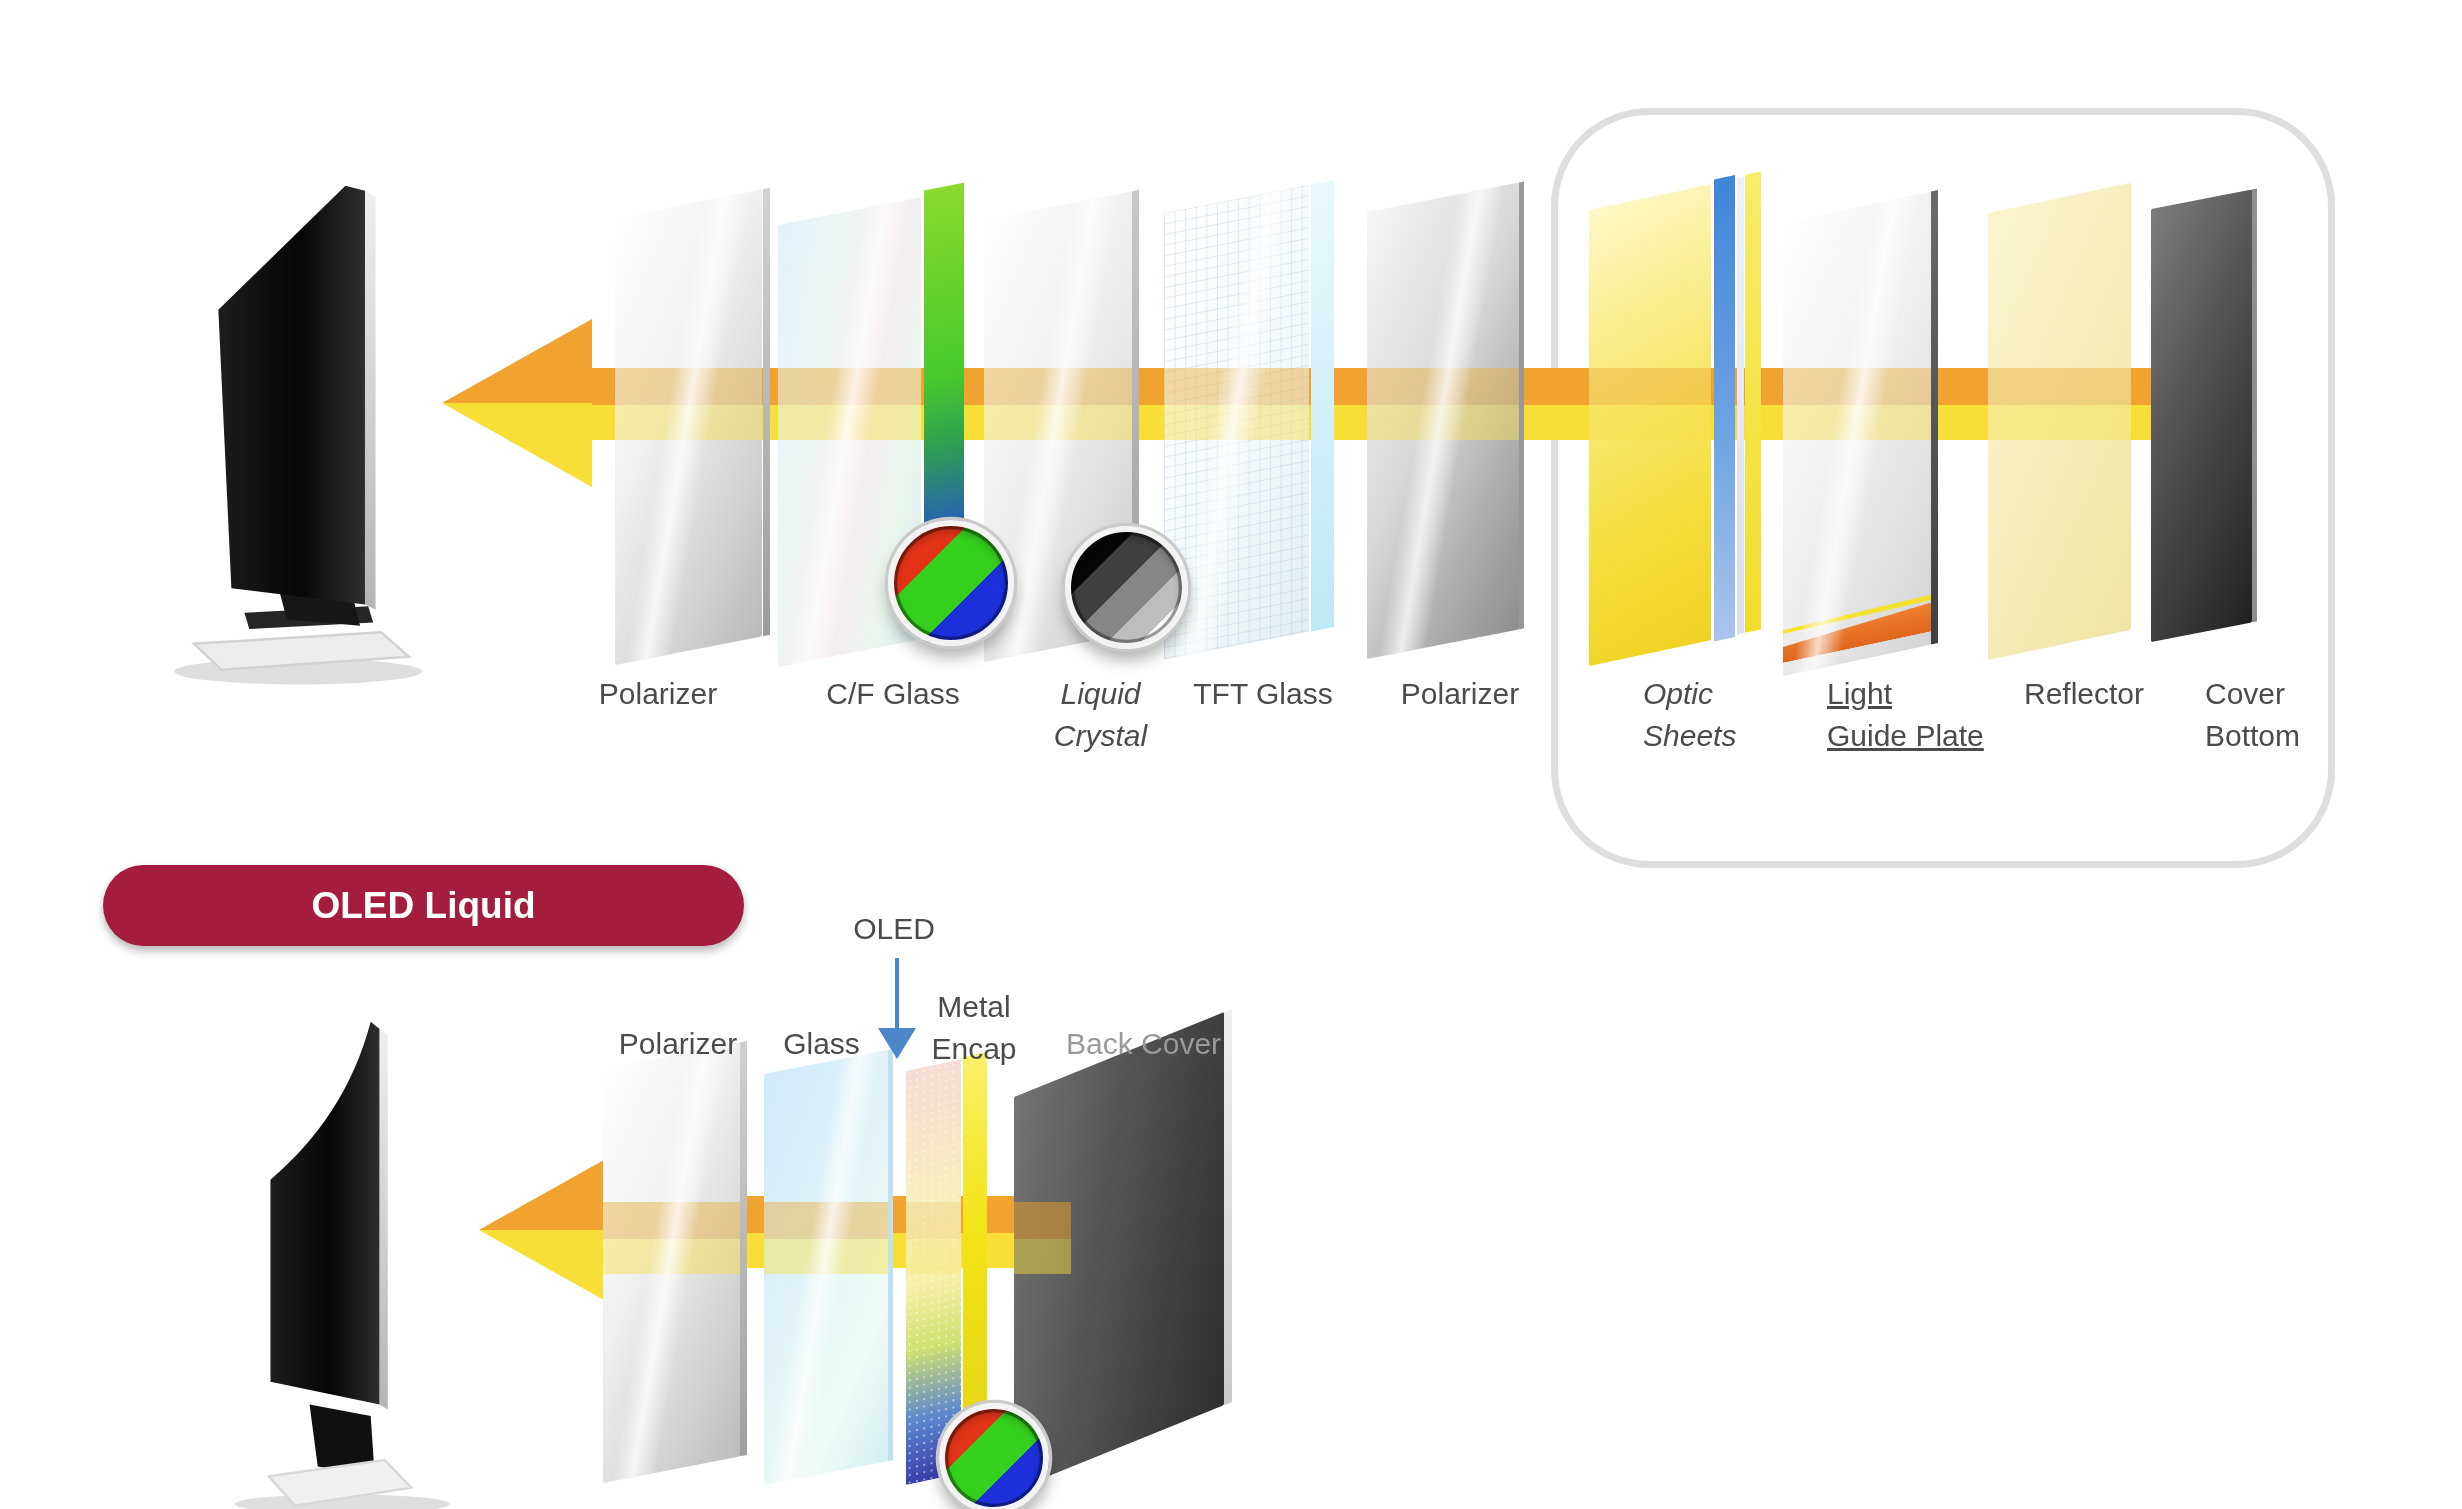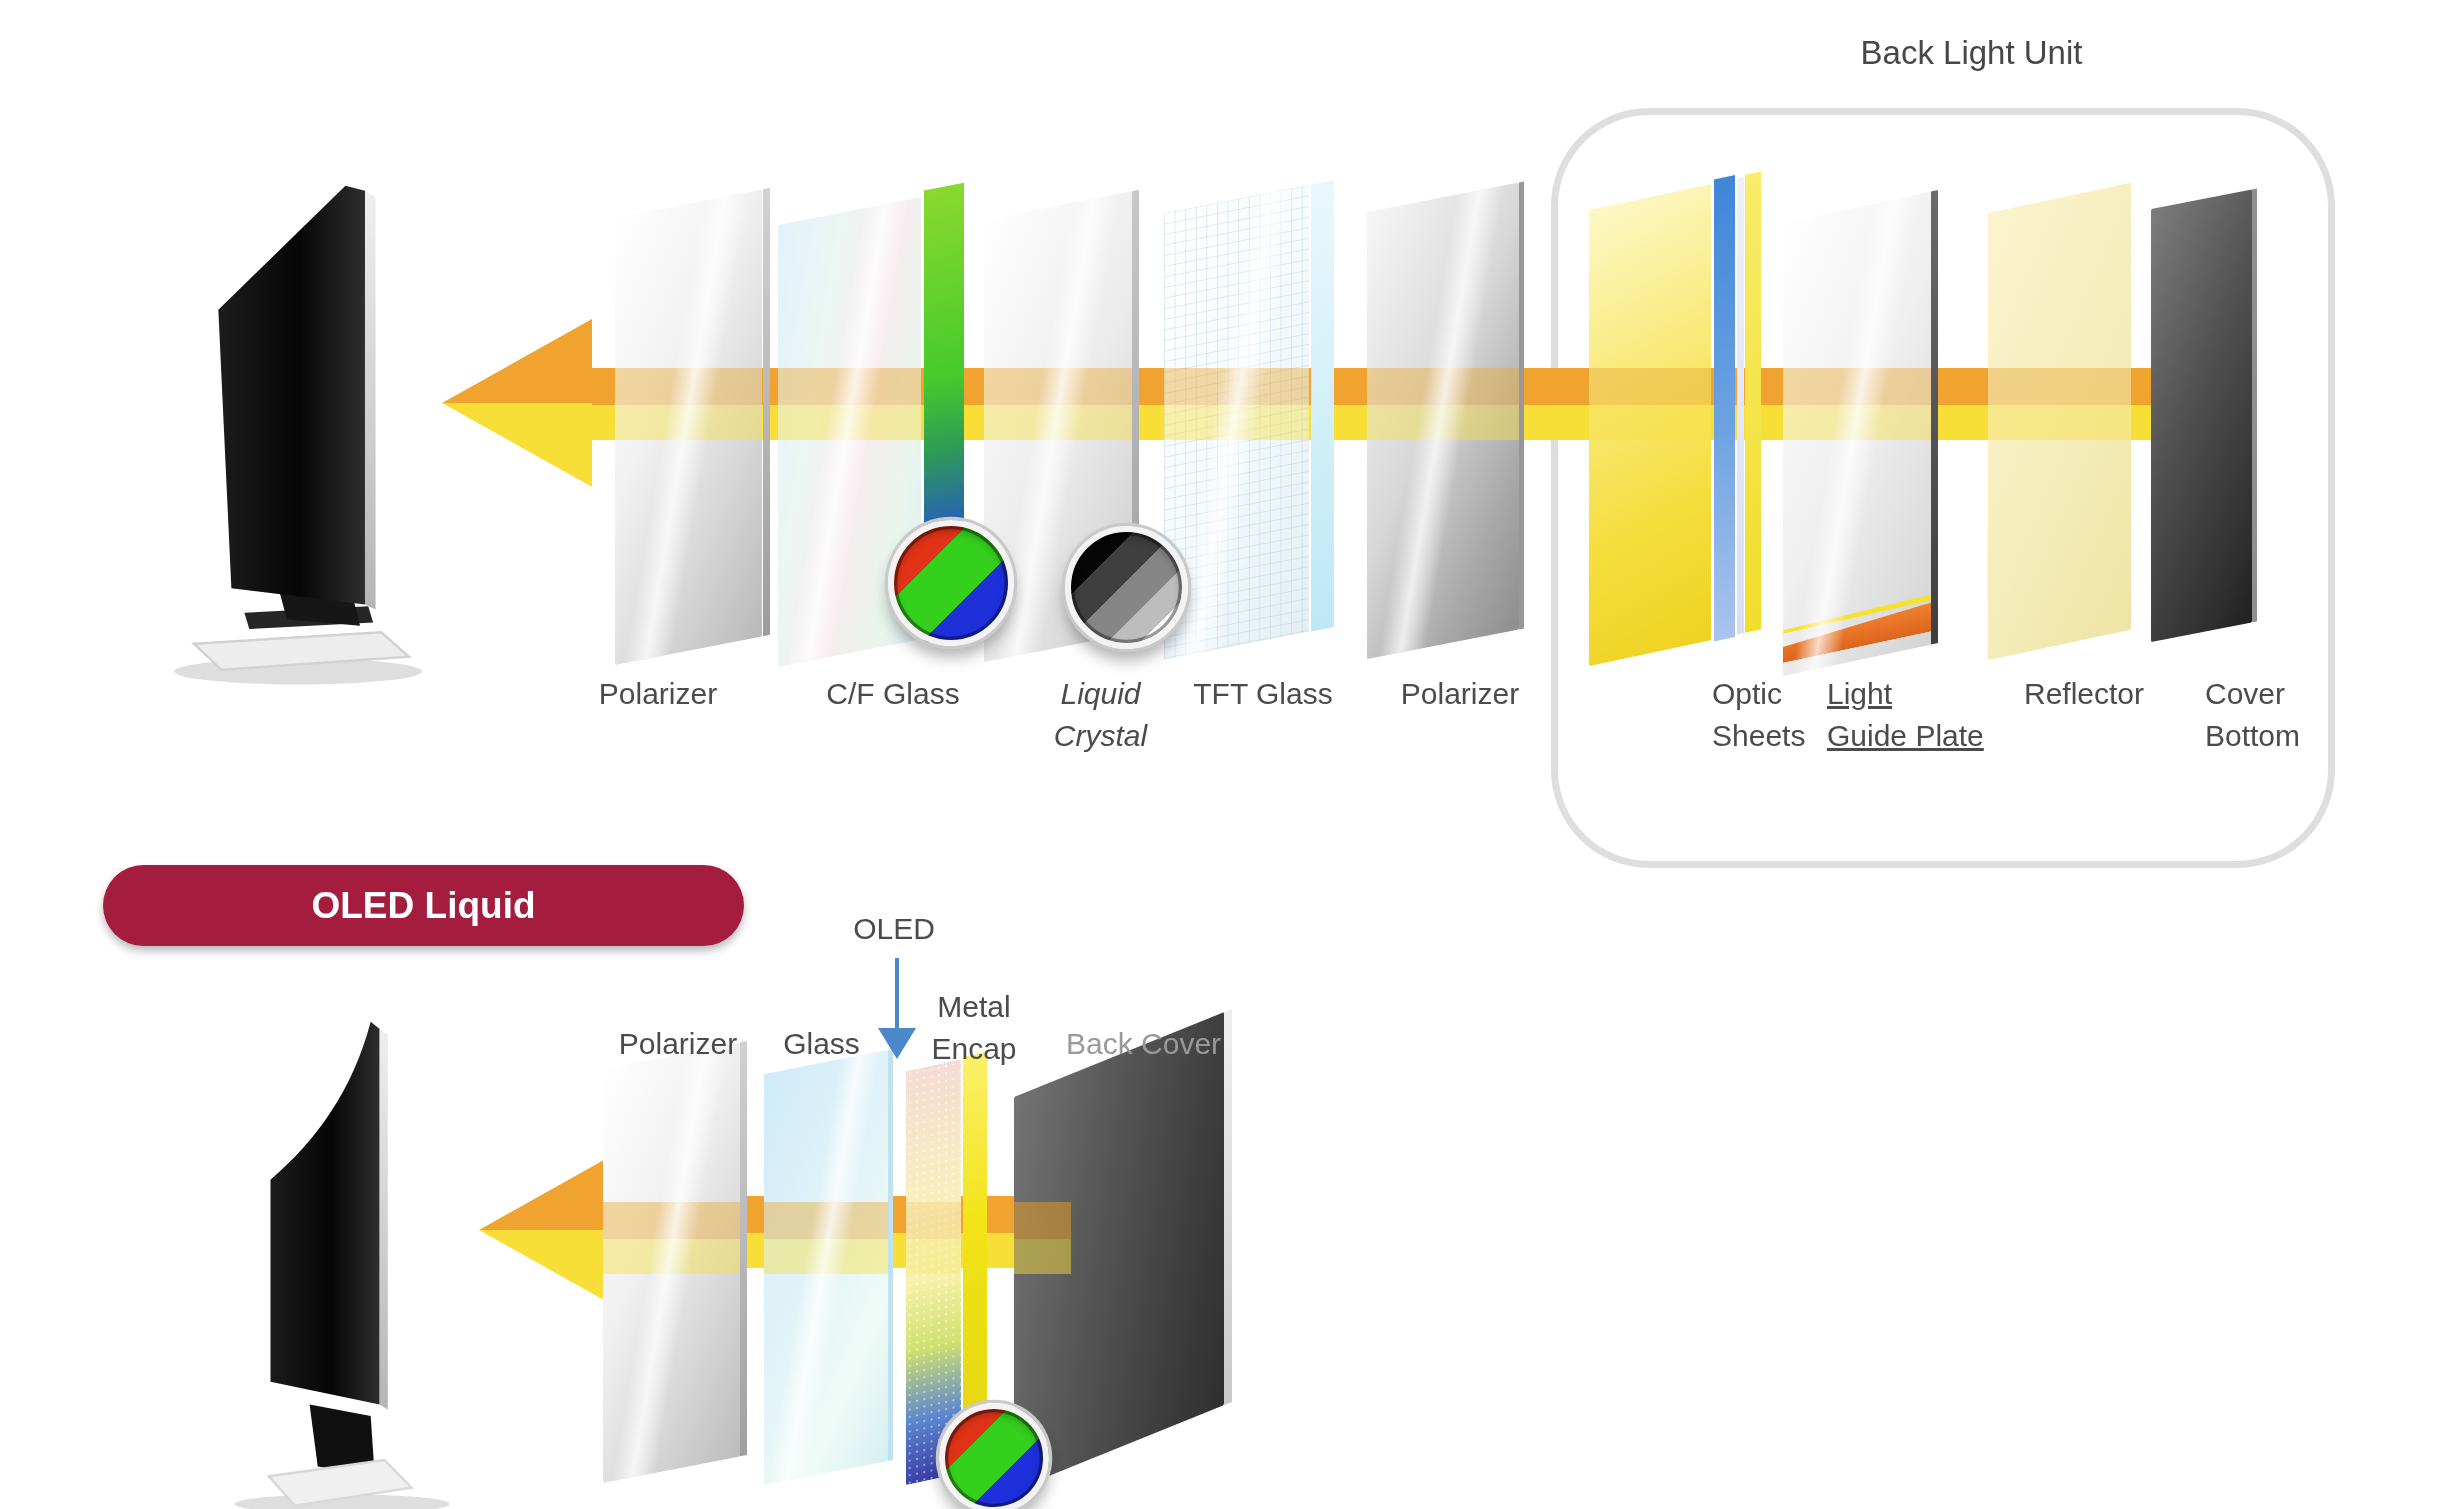--- a/index.html
+++ b/index.html
@@ -99,21 +99,21 @@
   .circ-oled{left:939px;top:1403px;width:98px;height:98px;}
 
   
   .lbl{position:absolute;font-size:30px;line-height:42px;color:var(--label-color,#4b4b4b);
        white-space:pre-line;z-index:6;}
   .lc-1{left:556px;top:673px;width:204px;text-align:center;}
   .lc-2{left:791px;top:673px;width:204px;text-align:center;}
   .lc-3{left:1019px;top:673px;width:163px;text-align:center;font-style:italic;}
   .lc-4{left:1161px;top:673px;width:204px;text-align:center;}
   .lc-5{left:1358px;top:673px;width:204px;text-align:center;}
-  .lc-6{left:1712px;top:673px;width:147px;}
+  .lc-6{left:1643px;top:673px;width:147px;font-style:italic;}
   .lc-7{left:1827px;top:673px;width:196px;text-decoration:underline;}
   .lc-8{left:1982px;top:673px;width:204px;text-align:center;}
   .lc-9{left:2205px;top:673px;width:147px;}
   .ol-0{left:833px;top:908px;width:122px;text-align:center;}
   .ol-1{left:576px;top:1023px;width:204px;text-align:center;}
   .ol-2{left:740px;top:1023px;width:163px;text-align:center;}
   .ol-3{left:925px;top:986px;width:98px;text-align:center;}
   .ol-4{left:1058px;top:1023px;width:212px;white-space:nowrap;color:var(--backcover-label,#97999b);margin-left:8px;}
 
   
@@ -128,21 +128,20 @@
 </style>
 </head>
 <body>
 
 <div class="stage">
 
   <div class="badge badge-oled">
     <span>OLED Liquid</span>
   </div>
 
-  <div class="blu-label">Back Light Unit</div>
   <div class="blu-bracket"></div>
 
   <div class="shaft shaft-lcd"></div>
   <div class="ahead ahead-lcd"></div>
   <div class="shaft shaft-oled"></div>
   <div class="ahead ahead-oled"></div>
 
   <div class="panel sk11" style="left:615px;top:218px;width:155px;height:447px;">
     <div class="face g f-pol1" style="right:8.1px;">
         <div class="beam b11" style="top:150px;width:147px;"></div>

